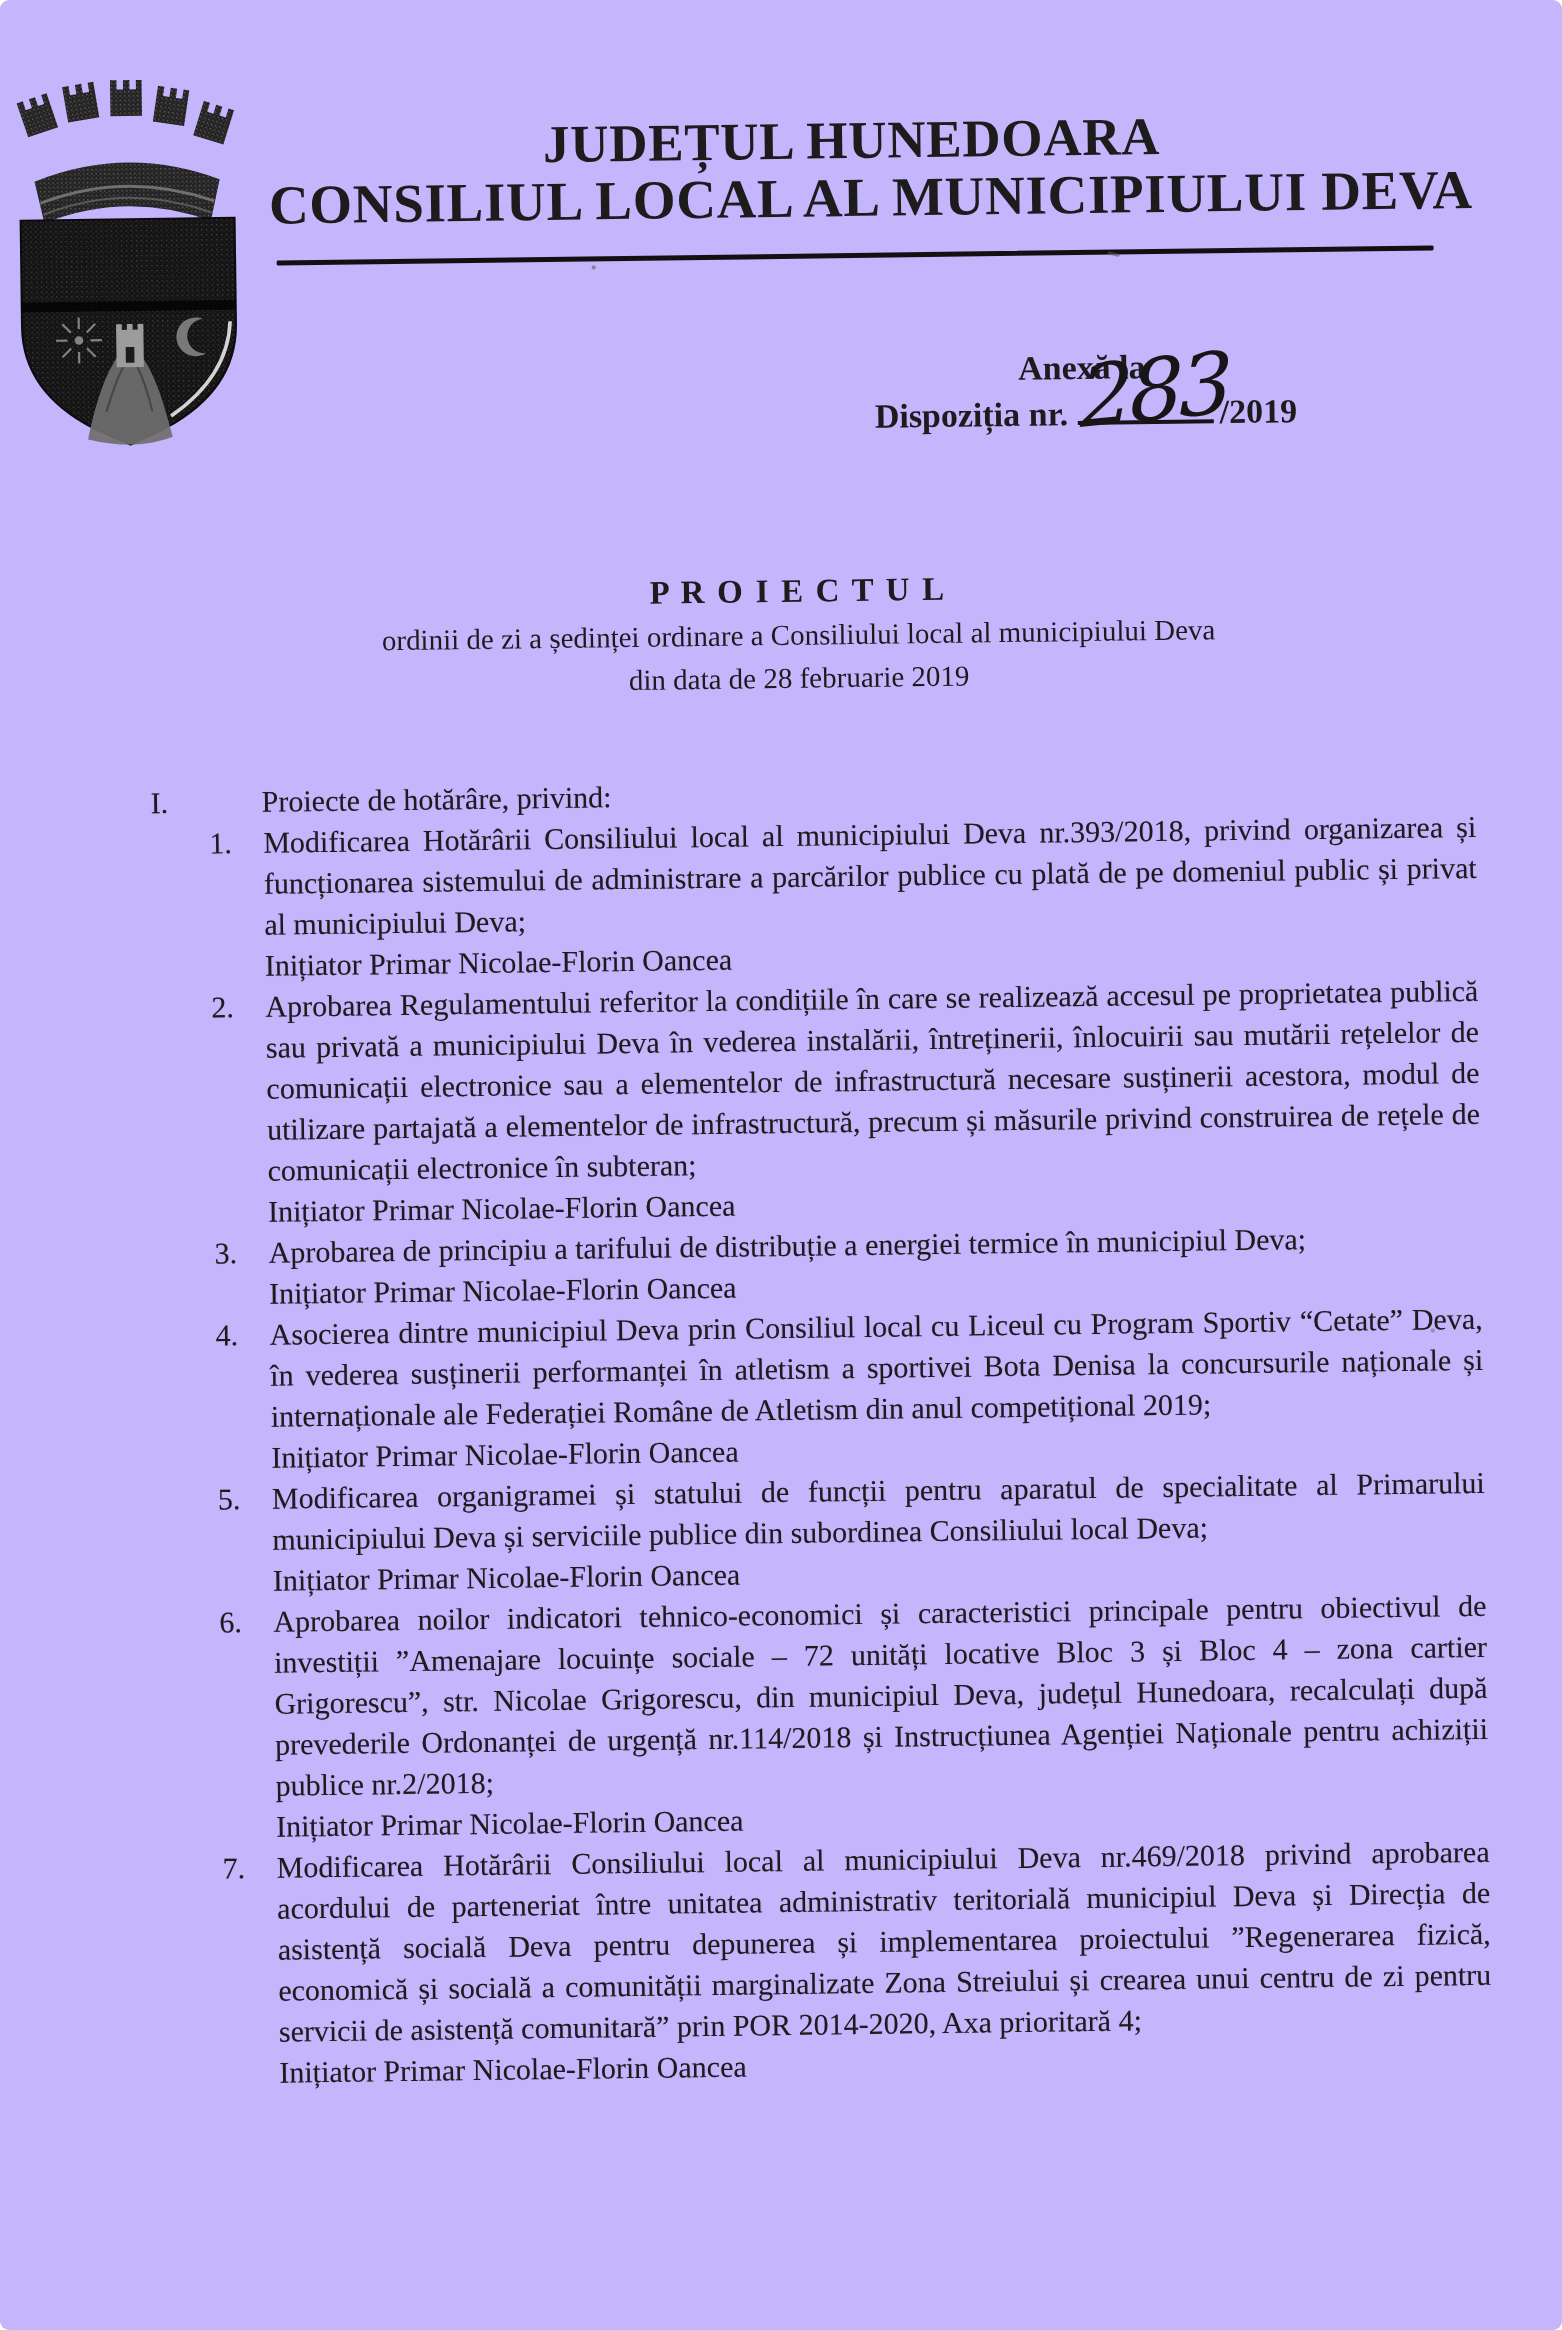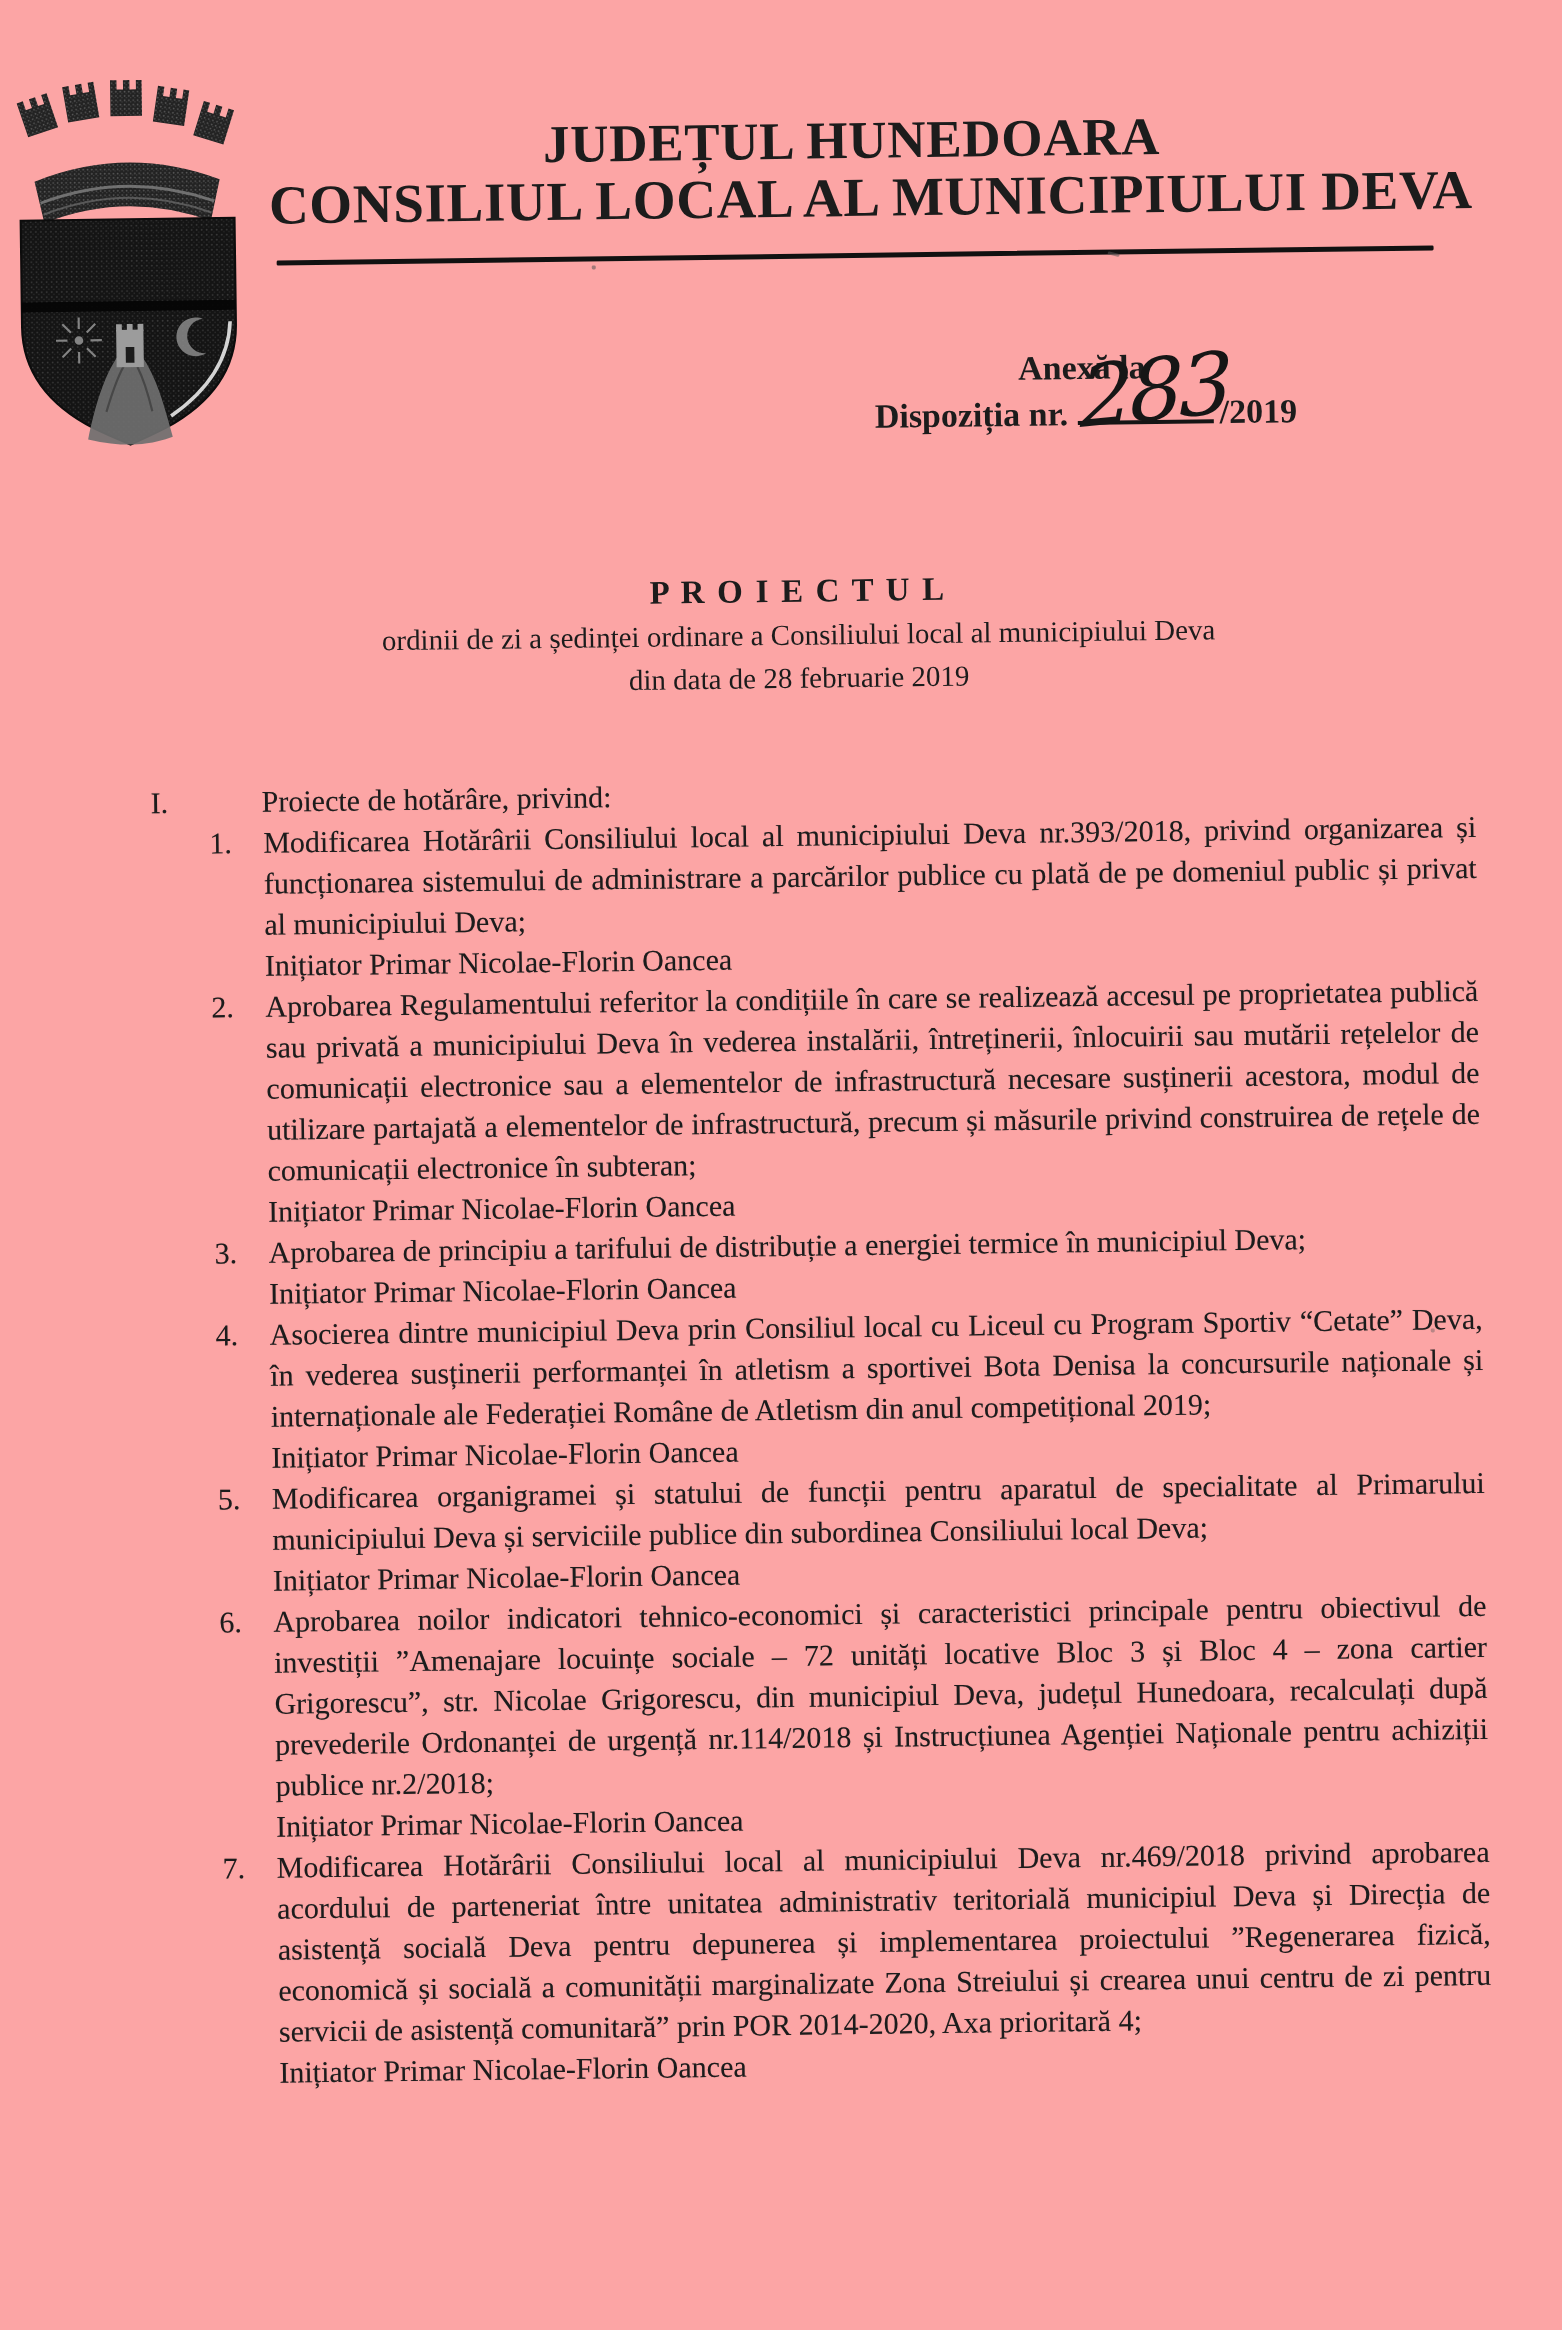--- a/index.html
+++ b/index.html
@@ -11,21 +11,22 @@
     width: 1562px;
     height: 2330px;
     overflow: hidden;
     position: relative;
     font-family: "Liberation Serif", serif;
     color: #1c1c1c;
   }
   .sheet {
     position: absolute;
     inset: 0;
-    background: #fca5a5;
+    background: #c4b5fd;
+    border-radius: 9px;
   }
   .rotor {
     position: absolute;
     inset: 0;
     transform: rotate(-0.75deg);
     transform-origin: 50% 45%;
   }
   
   .crest {
     position: absolute;

